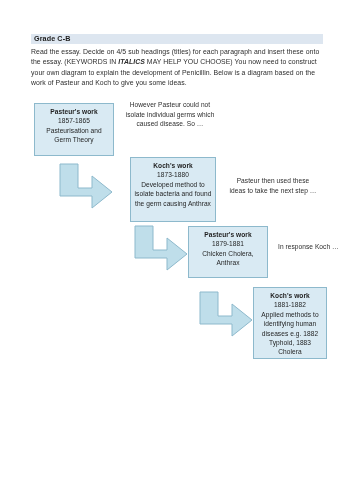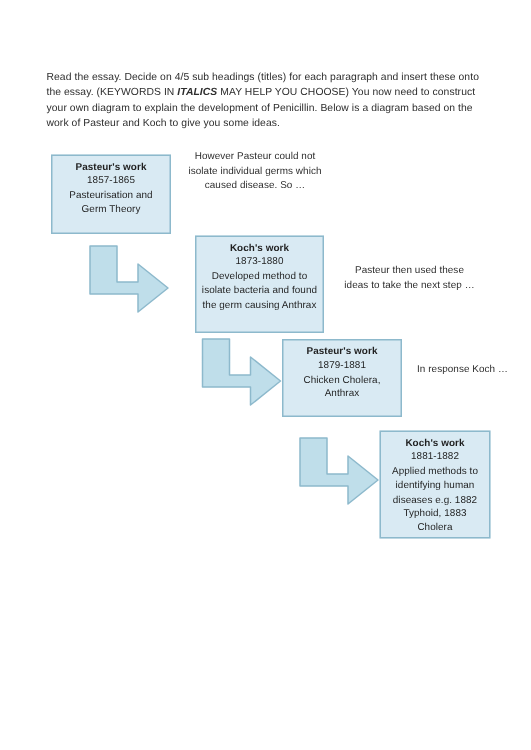--- a/index.html
+++ b/index.html
@@ -103,20 +103,21 @@
 
   #arrow1 { left: 58px;  top: 162px; }
   #arrow2 { left: 133px; top: 224px; }
   #arrow3 { left: 198px; top: 290px; }
 </style>
 </head>
 <body>
 
 <div id="page">
 
+  <div class="grade-heading">Grade C-B</div>
 
   <div class="instructions"><span>Read the essay.  Decide on 4/5 sub headings (titles) for each paragraph and insert these onto the essay.  (KEYWORDS IN </span><i>ITALICS</i><span> MAY HELP YOU CHOOSE) You now need to construct your own diagram to explain the development of Penicillin.  Below is a diagram based on the work of Pasteur and Koch to give you some ideas.</span></div>
 
   <div id="box1" class="dbox">
     <span class="title line">Pasteur's work</span>
     <span class="line">1857-1865</span>
     <span class="line">Pasteurisation and Germ Theory</span>
   </div>
 
   <div id="note1" class="note">However Pasteur could not isolate individual germs which caused disease. So …</div>

